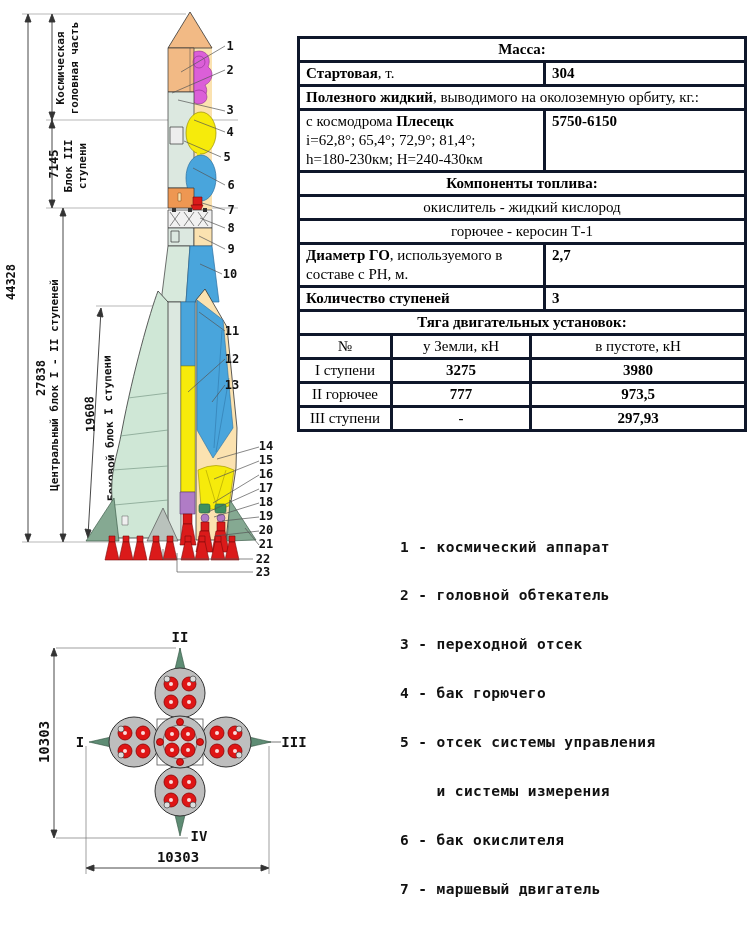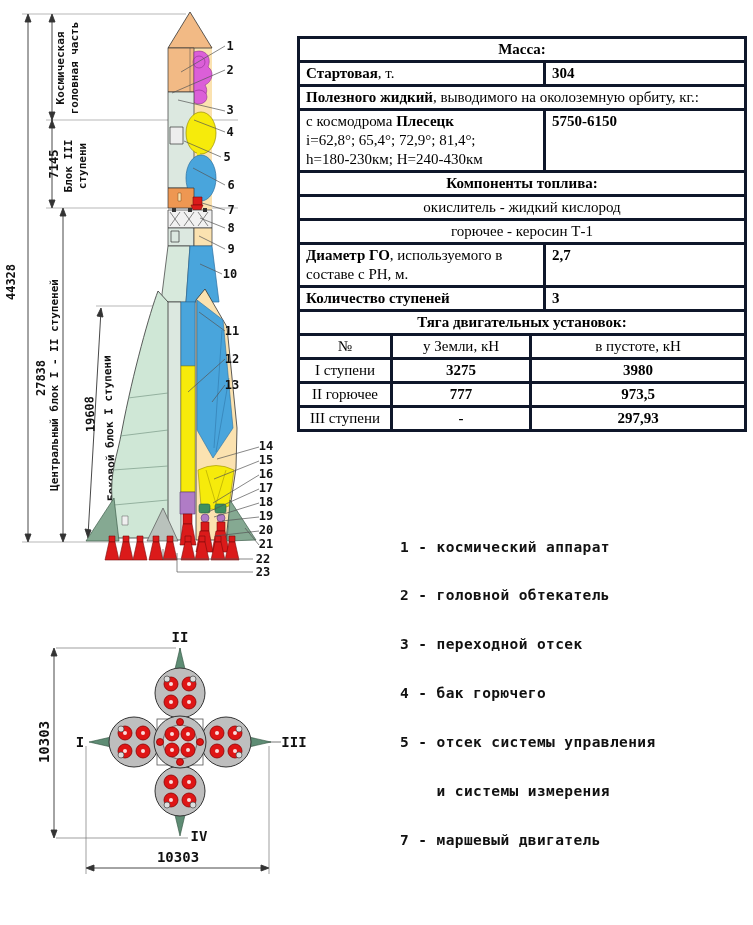--- a/index.html
+++ b/index.html
@@ -417,20 +417,21 @@
     </tbody>
   </table>
 
   <div class="legend">
     <div>1 - космический аппарат</div>
     <div>2 - головной обтекатель</div>
     <div>3 - переходной отсек</div>
     <div>4 - бак горючего</div>
     <div>5 - отсек системы управления</div>
     <div>    и системы измерения</div>
+    <div>6 - бак окислителя</div>
     <div>7 - маршевый двигатель</div>
     
     
     
     
     
     
     
     
     

